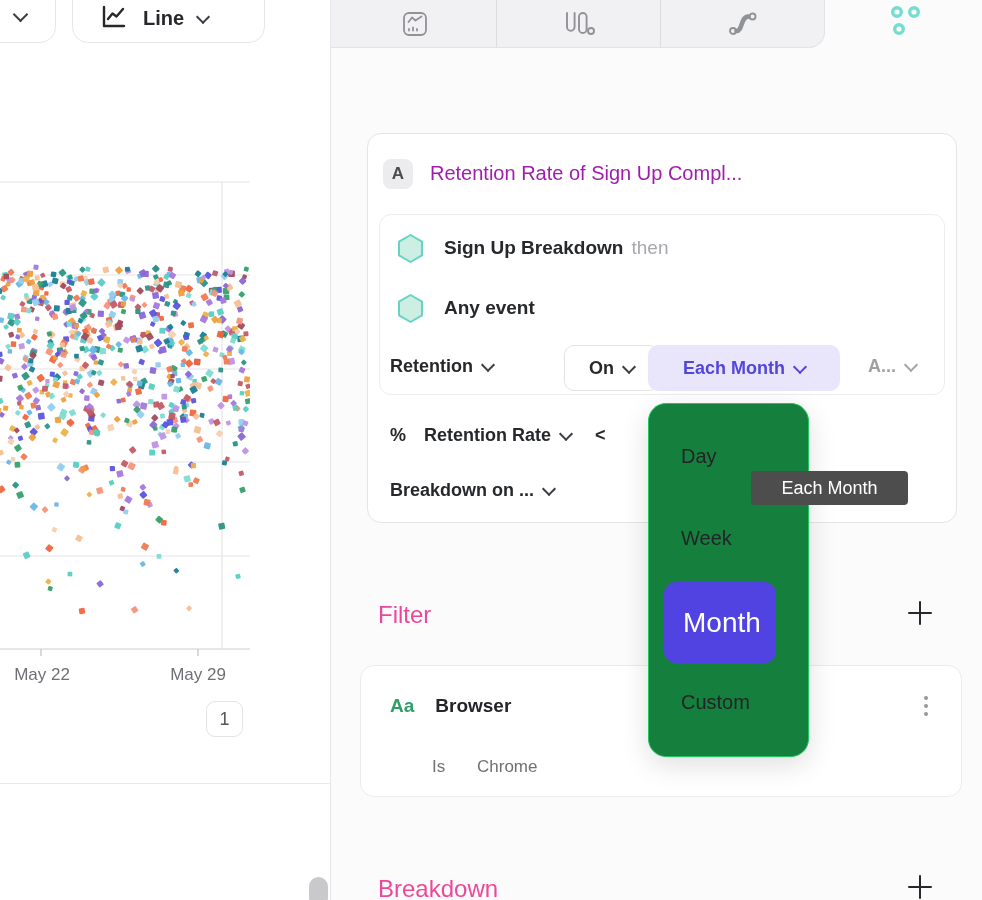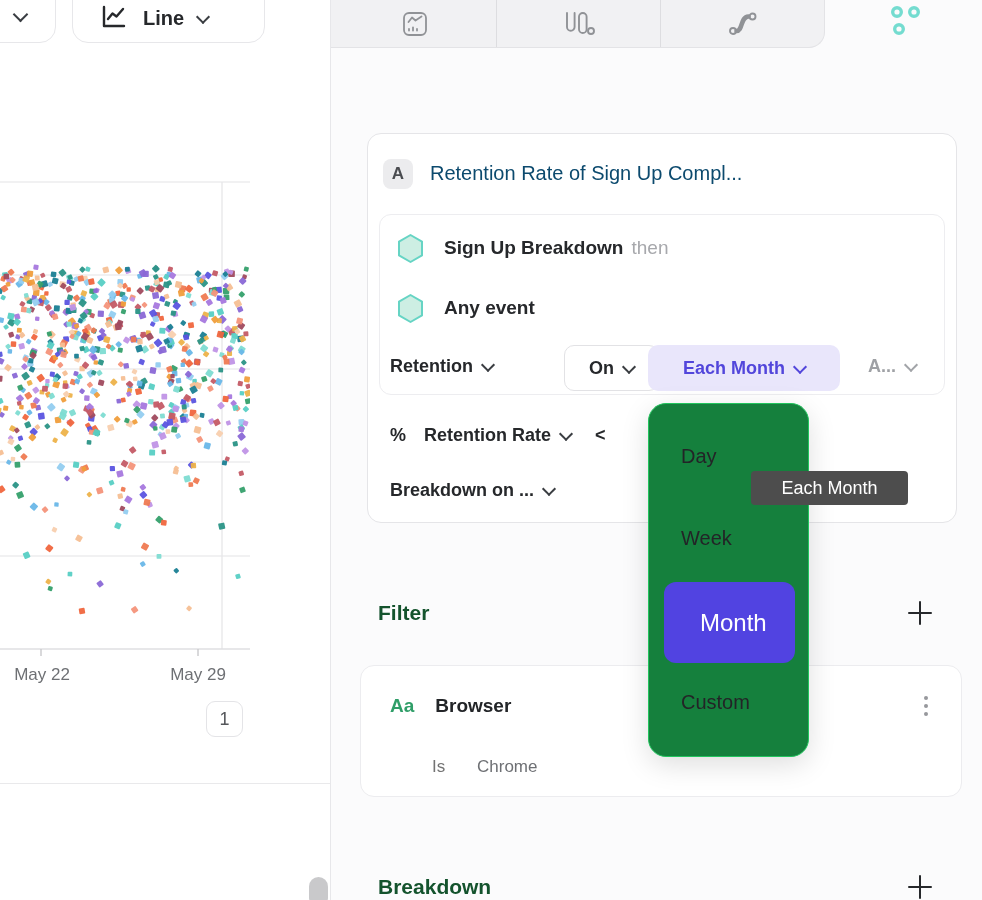--- a/index.html
+++ b/index.html
@@ -19,42 +19,42 @@
   .vdivider{position:absolute;left:330px;top:0;width:1px;height:900px;background:#e7e7ea;}
   .tabbar-gray{position:absolute;left:331px;top:0;width:494px;height:48px;background:#f1f1f3;
                border-right:1px solid #e3e3e6;border-bottom:1px solid #e3e3e6;border-bottom-right-radius:16px;box-sizing:border-box;}
   .tabsep{position:absolute;top:0;width:1px;height:47px;background:#dddde0;}
   .tab{position:absolute;top:0;height:48px;display:flex;align-items:center;justify-content:center;}
   
   .card{position:absolute;background:#ffffff;border:1px solid #e7e7ea;border-radius:14px;box-sizing:border-box;}
   .inner-card{position:absolute;background:#fff;border:1px solid #ededf0;border-radius:12px;box-sizing:border-box;}
   .badge-a{position:absolute;width:30px;height:30px;background:#ececee;border-radius:8px;
            display:flex;align-items:center;justify-content:center;font-size:17px;font-weight:700;color:#4a4c50;}
-  .qtitle{position:absolute;font-size:20px;font-weight:500;color:#0c4a6e;white-space:nowrap;}
+  .qtitle{position:absolute;font-size:20px;font-weight:500;color:#a21caf;white-space:nowrap;}
   .event-row{position:absolute;display:flex;align-items:center;white-space:nowrap;}
   .event-name{font-size:19px;font-weight:600;color:#26282b;margin-left:19px;}
   .event-suffix{font-size:19px;font-weight:500;color:#a7a8ac;margin-left:8px;}
   .ctrl-label{font-size:18px;font-weight:600;color:#26282b;white-space:nowrap;}
   .on-btn{position:absolute;border:1px solid #e2e2e5;border-radius:10px;background:#fff;
           display:flex;align-items:center;justify-content:center;box-sizing:border-box;}
   .pill{position:absolute;background:#e9e6fb;border-radius:10px;display:flex;align-items:center;justify-content:center;}
   .pill-label{font-size:18px;font-weight:600;color:#5246db;}
   .actor{position:absolute;display:flex;align-items:center;font-size:18px;font-weight:600;color:#9fa1a5;}
   .mrow{position:absolute;display:flex;align-items:center;font-size:18px;font-weight:600;color:#26282b;white-space:nowrap;}
   
   .menu{position:absolute;left:648px;top:403px;width:161px;height:354px;background:#15803d;
         border:1px solid #22c55e;border-radius:18px;box-shadow:0 8px 28px rgba(0,0,0,.13);z-index:50;box-sizing:border-box;}
   .menu-item{position:absolute;left:32px;font-size:20px;font-weight:500;color:#232427;white-space:nowrap;}
-  .menu-sel{position:absolute;left:15px;width:131px;height:81px;border-radius:12px;
-            display:flex;align-items:center;padding-left:36px;box-sizing:border-box;
-            font-size:24px;font-weight:500;color:#fff;}
+  .menu-sel{position:absolute;left:15px;width:112px;height:81px;border-radius:12px;
+            display:flex;align-items:center;padding-left:19px;box-sizing:border-box;
+            font-size:28px;font-weight:500;color:#fff;}
   .tooltip{position:absolute;left:751px;top:471px;width:157px;height:34px;border-radius:4px;
            display:flex;align-items:center;justify-content:center;color:#fff;font-size:18px;font-weight:500;z-index:60;}
   
-  .sec-title{position:absolute;font-size:21px;font-weight:700;color:#14532d;}
+  .sec-title{position:absolute;font-size:24px;font-weight:400;color:#ec4899;}
   .plus{position:absolute;width:24px;height:24px;}
   .plus::before{content:"";position:absolute;left:0;right:0;top:11px;height:2px;background:#26282b;border-radius:1px;}
   .plus::after{content:"";position:absolute;top:0;bottom:0;left:11px;width:2px;background:#26282b;border-radius:1px;}
   .kebab{position:absolute;display:flex;flex-direction:column;gap:4px;align-items:center;width:12px;}
   .kebab i{width:4px;height:4px;border-radius:50%;background:#97989c;}
   .aa{font-size:19px;font-weight:700;}
   .fname{font-size:19px;font-weight:600;color:#232528;margin-left:21px;}
   .fop{position:absolute;font-size:17px;font-weight:500;color:#737373;}
   .fval{position:absolute;font-size:17px;font-weight:500;color:#6e7074;}
   

